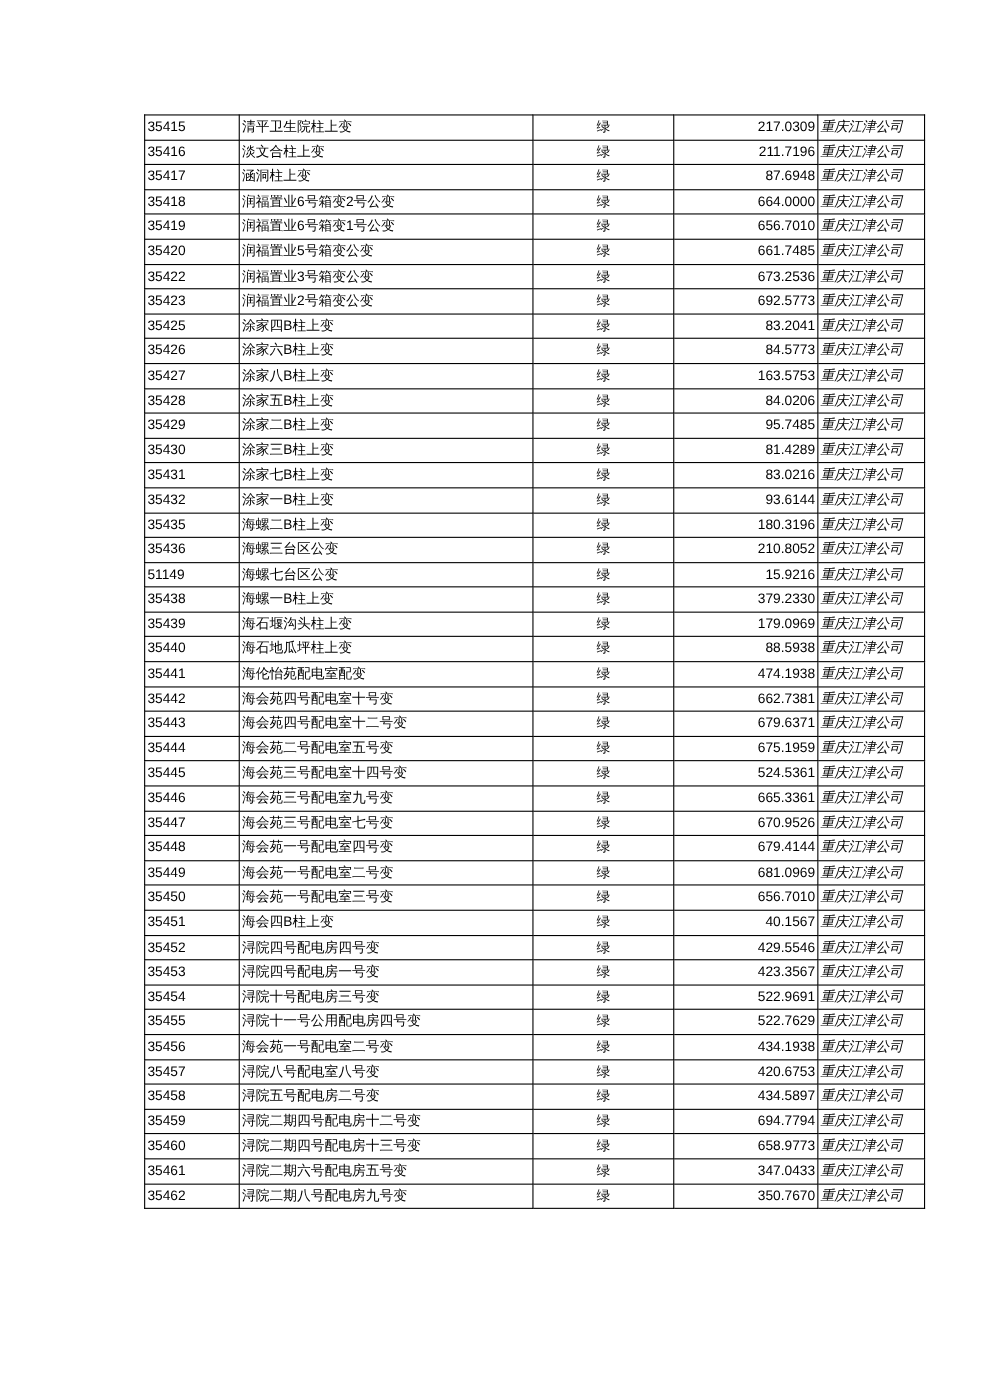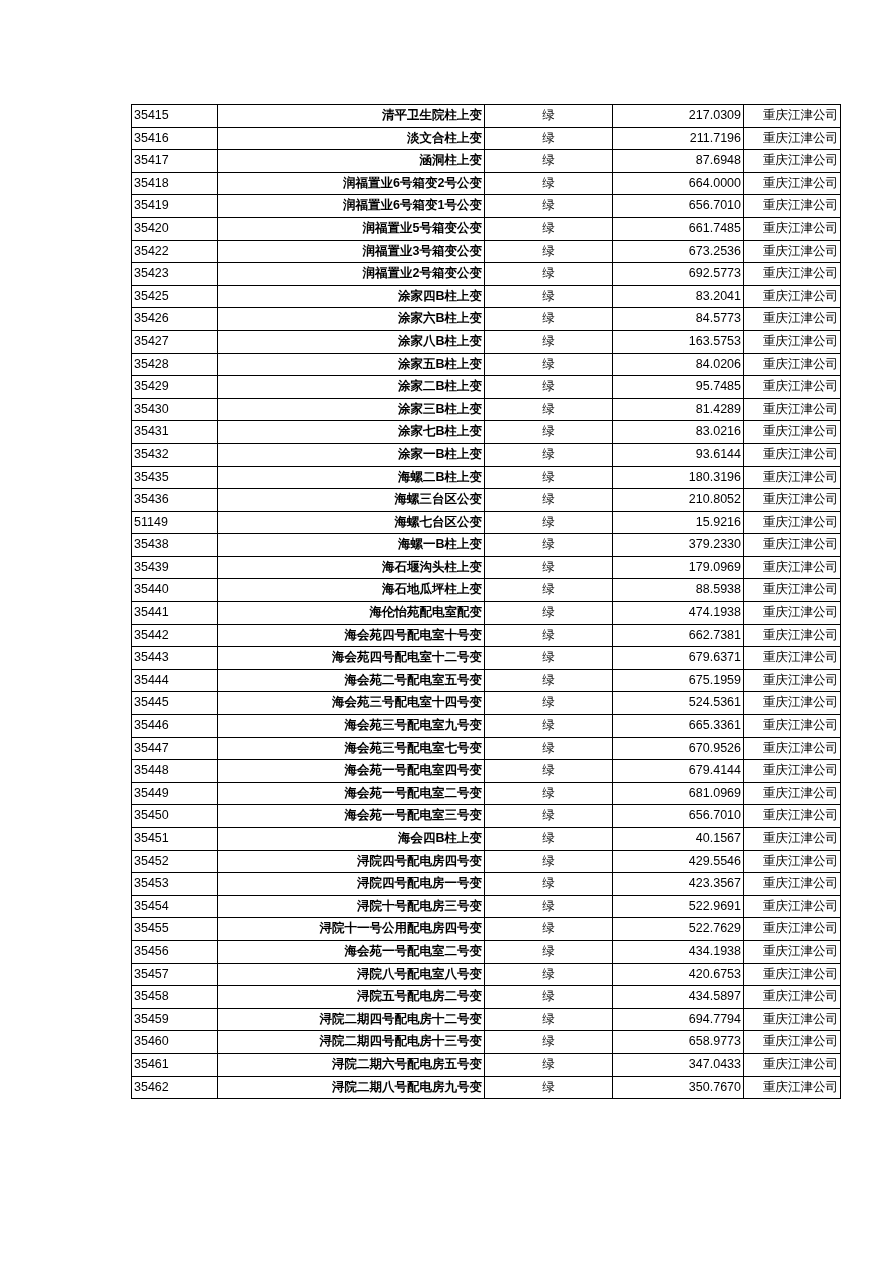--- a/index.html
+++ b/index.html
@@ -44,24 +44,24 @@
     overflow: hidden;
     white-space: nowrap;
   }
   col.c-id { width: 86px; }
   col.c-name { width: 267px; }
   col.c-level { width: 128px; }
   col.c-value { width: 131px; }
   col.c-company { width: 97px; }
 
   td.id { text-align: center; padding-left: 9px; text-align: left; }
-  td.name { text-align: right; font-weight: bold; }
+  td.name { text-align: left; }
   td.level { text-align: center; }
   td.value { text-align: right; }
-  td.company { text-align: right; }
+  td.company { text-align: left; font-style: italic; }
 </style>
 </head>
 <body>
 
 <div class="page">
   <div class="table-wrap">
     <table class="data">
       <colgroup>
         <col class="c-id">
         <col class="c-name">

